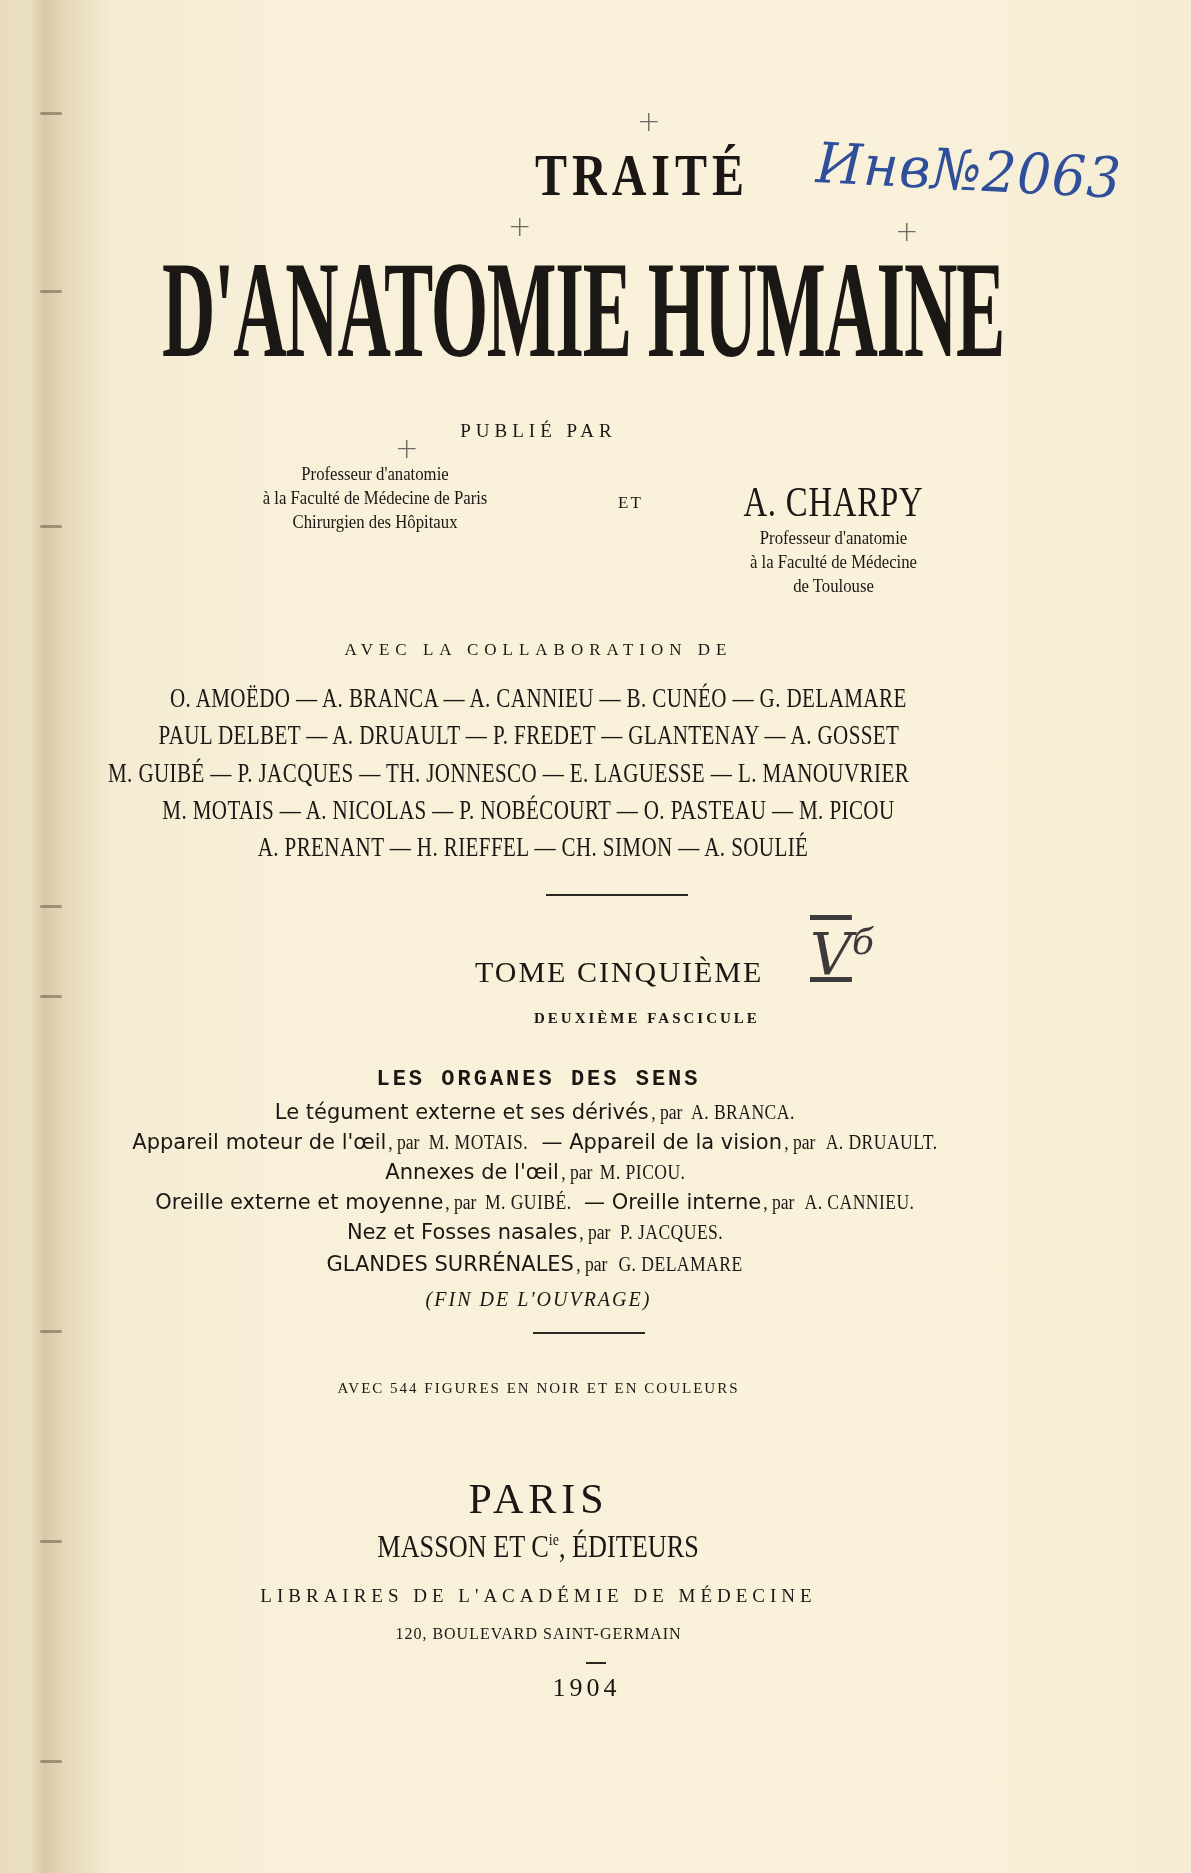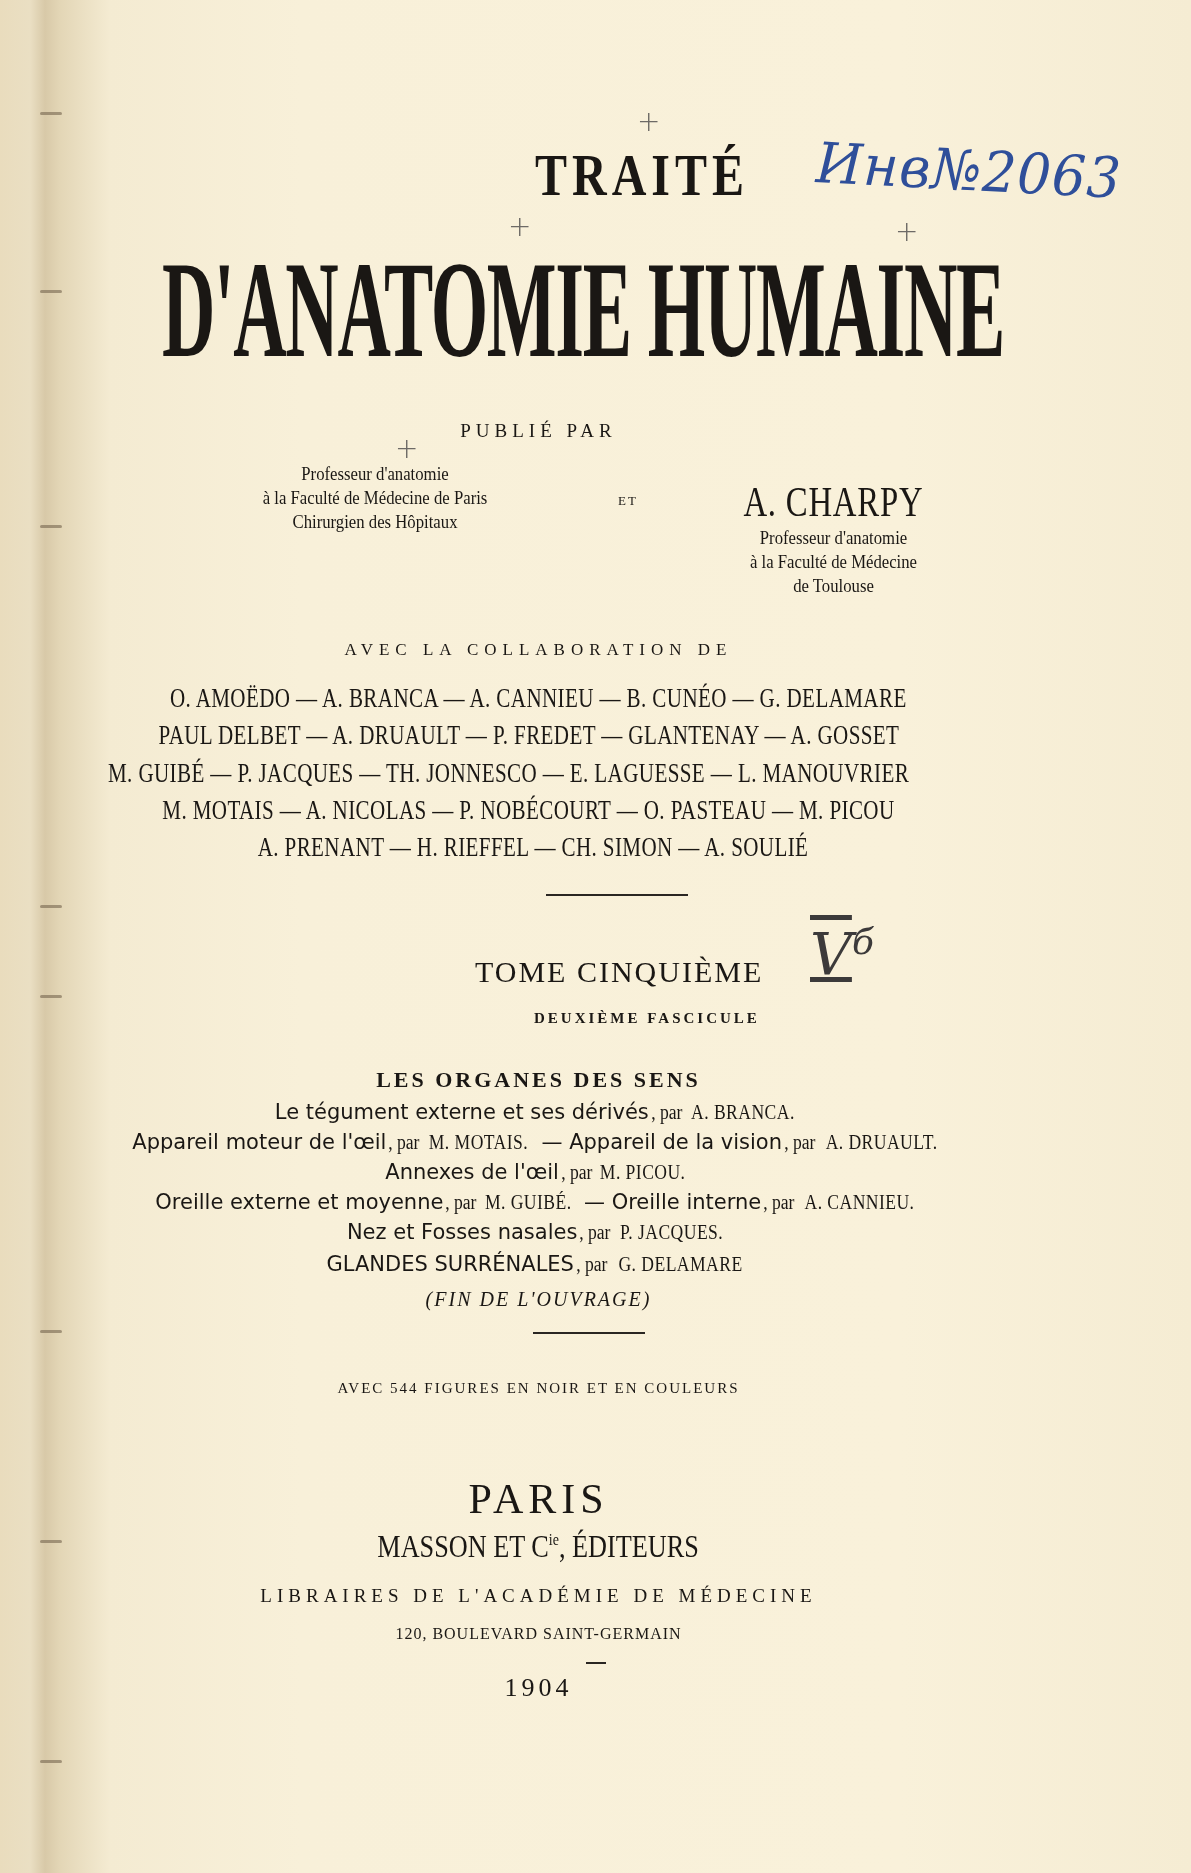--- a/index.html
+++ b/index.html
@@ -18,41 +18,41 @@
   #traite { top:140px; left:535px; font-size:48px; font-weight:bold; letter-spacing:5px; transform:scaleY(1.25); transform-origin:left top; }
   #handwriting { top:130px; left:818px; font-size:56px; color:#2f4f9a; font-family:"DejaVu Serif", serif; font-style:italic; transform:rotate(3deg) scaleX(0.95); transform-origin:left top; letter-spacing:1px; }
   #main-title { top:232px; left:162px; width:950px; font-size:112px; font-weight:bold; letter-spacing:-2px; transform:scaleX(0.66) scaleY(1.22); transform-origin:left top; width:1440px; }
 
   #publie { top:420px; font-size:19px; letter-spacing:5px; }
   .author-col { position:absolute; text-align:center; }
   #author-left { top:462px; left:205px; width:340px; }
   #author-right { top:478px; left:706px; width:255px; }
   .author-name { font-size:42px; transform:scaleX(0.78); display:inline-block; letter-spacing:1px; }
   .aff { font-size:19px; line-height:24px; transform:scaleX(0.88); display:block; }
-  #et { top:493px; left:618px; font-size:13px; letter-spacing:2px; }
+  #et { top:493px; left:618px; font-size:17px; letter-spacing:2px; }
 
   #collab-label { top:640px; font-size:17px; letter-spacing:6px; }
   .names { font-size:27px; transform:scaleX(0.78); display:inline-block; transform-origin:center; letter-spacing:0.5px; }
 
   #tome { top:955px; left:475px; font-size:30px; letter-spacing:2px; }
   #vol-mark { top:920px; left:810px; font-size:58px; color:#3c3a3a; font-family:"DejaVu Serif",serif; font-style:italic; }
   #fascicule { top:1010px; left:534px; font-size:15px; letter-spacing:3px; font-weight:bold; }
 
-  #organes { top:1067px; font-size:22px; font-weight:bold; letter-spacing:3px; font-family:Liberation Serif, serif; }
+  #organes { top:1067px; font-size:22px; font-weight:bold; letter-spacing:3px; font-family:Liberation Mono, monospace; }
   .content-line { font-size:21px; font-family:"DejaVu Sans", sans-serif; }
   .content-line .par { font-family:"Liberation Serif", serif; font-size:20px; transform:scaleX(0.88); display:inline-block; }
   .content-line .auth { font-family:"Liberation Serif", serif; font-size:20px; letter-spacing:0.5px; transform:scaleX(0.88); display:inline-block; }
   #fin { top:1288px; font-size:20px; font-style:italic; letter-spacing:2px; }
 
   #figures { top:1380px; font-size:15px; letter-spacing:2px; }
   #paris { top:1475px; font-size:42px; letter-spacing:5px; }
   #masson { top:1530px; font-size:32px; transform:scaleX(0.82); display:inline-block; }
   #librairies { top:1585px; font-size:19px; letter-spacing:5px; }
   #address { top:1625px; font-size:16px; letter-spacing:1px; }
-  #year { top:1673px; font-size:26px; letter-spacing:4px; }
+  #year { top:1673px; font-size:26px; letter-spacing:4px;margin-left:48px; }
 </style>
 </head>
 <body>
 
 <div class="gutter-mark" style="top:112px;"></div>
 <div class="gutter-mark" style="top:290px;"></div>
 <div class="gutter-mark" style="top:525px;"></div>
 <div class="gutter-mark" style="top:905px;"></div>
 <div class="gutter-mark" style="top:995px;"></div>
 <div class="gutter-mark" style="top:1330px;"></div>

